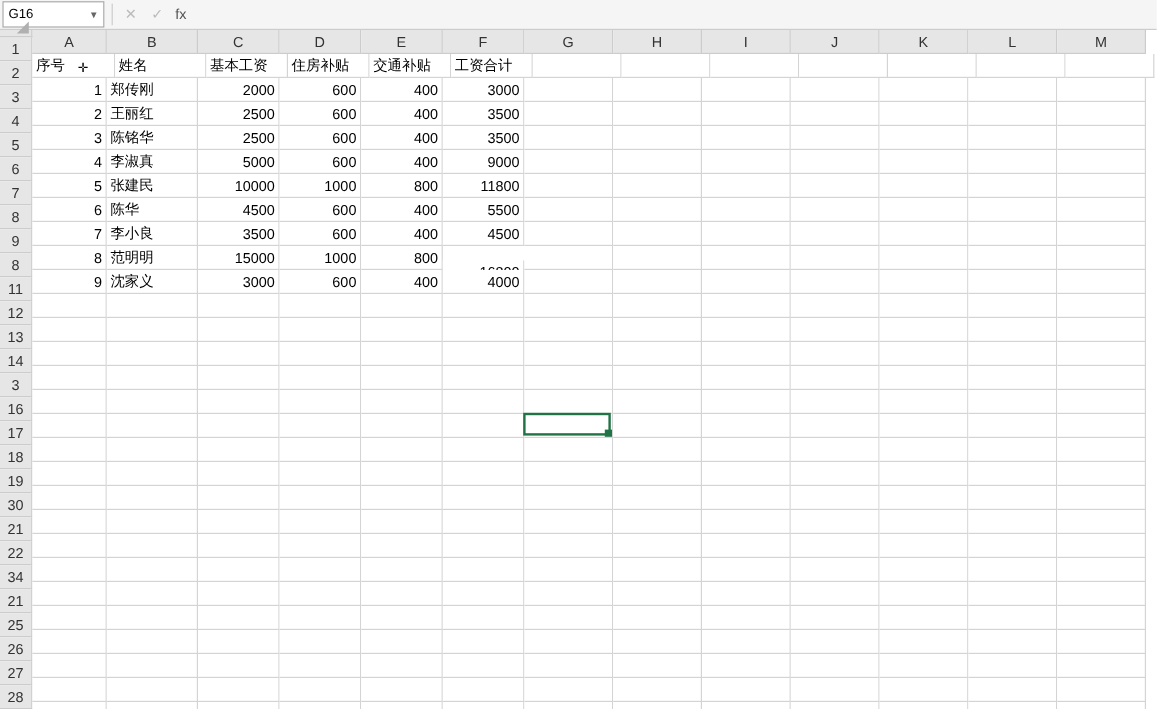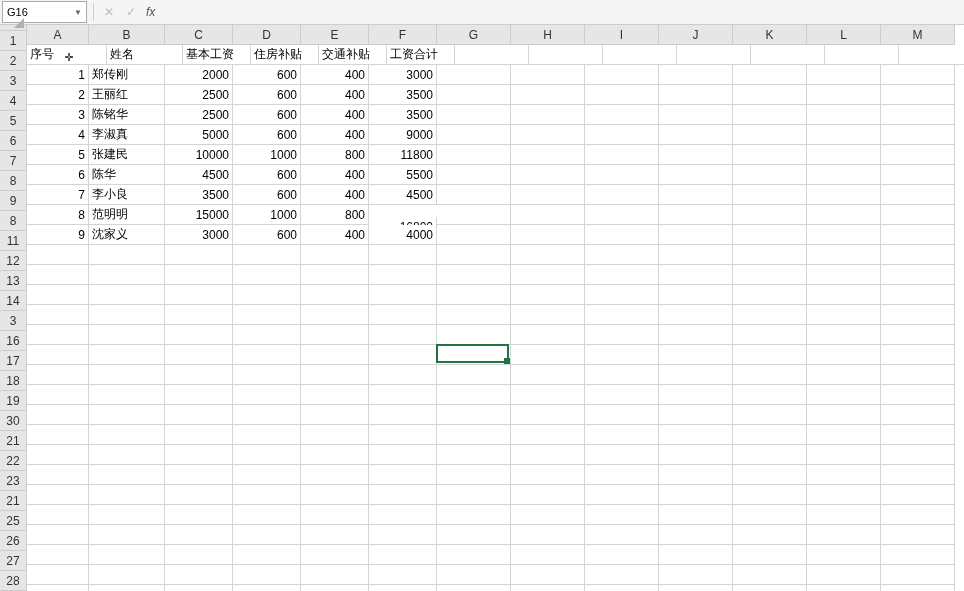--- a/index.html
+++ b/index.html
@@ -43,21 +43,20 @@
     .fb-btn {
       width: 22px;
       height: 20px;
       display: flex;
       align-items: center;
       justify-content: center;
       color: #bbbbbb;
       cursor: pointer;
     }
     .fx-label {
-      font-style: italic;
       font-size: 12px;
       color: #555555;
       padding: 0 4px;
     }
     .formula-input {
       flex: 1;
       height: 20px;
       border: none;
       background: transparent;
       padding: 0 4px;
@@ -203,21 +202,21 @@
         <div class="row-header">13</div>
         <div class="row-header">14</div>
         <div class="row-header">3</div>
         <div class="row-header">16</div>
         <div class="row-header">17</div>
         <div class="row-header">18</div>
         <div class="row-header">19</div>
         <div class="row-header">30</div>
         <div class="row-header">21</div>
         <div class="row-header">22</div>
-        <div class="row-header">23</div>
+        <div class="row-header">34</div>
         <div class="row-header">21</div>
         <div class="row-header">25</div>
         <div class="row-header">26</div>
         <div class="row-header">27</div>
         <div class="row-header">28</div>
       </div>
   </div>
   <div class="right-panel">
     <div class="col-headers" id="col-headers">
         <div class="col-header" style="width: 62px;">A</div>
@@ -230,21 +229,21 @@
         <div class="col-header" style="width: 74px;">H</div>
         <div class="col-header" style="width: 74px;">I</div>
         <div class="col-header" style="width: 74px;">J</div>
         <div class="col-header" style="width: 74px;">K</div>
         <div class="col-header" style="width: 74px;">L</div>
         <div class="col-header" style="width: 74px;">M</div>
       </div>
     <div class="cells-area" id="cells-area">
 
     <div class="cell-row">
-          <div class="cell txt" style="width: 80px;">序号</div>
+          <div class="cell txt" style="width: 69px;">序号</div>
           <div class="cell txt" style="width: 76px;">姓名</div>
           <div class="cell txt" style="width: 68px;">基本工资</div>
           <div class="cell txt" style="width: 68px;">住房补贴</div>
           <div class="cell txt" style="width: 68px;">交通补贴</div>
           <div class="cell txt" style="width: 68px;">工资合计</div>
           <div class="cell" style="width: 74px;"></div>
           <div class="cell" style="width: 74px;"></div>
           <div class="cell" style="width: 74px;"></div>
           <div class="cell" style="width: 74px;"></div>
           <div class="cell" style="width: 74px;"></div>

